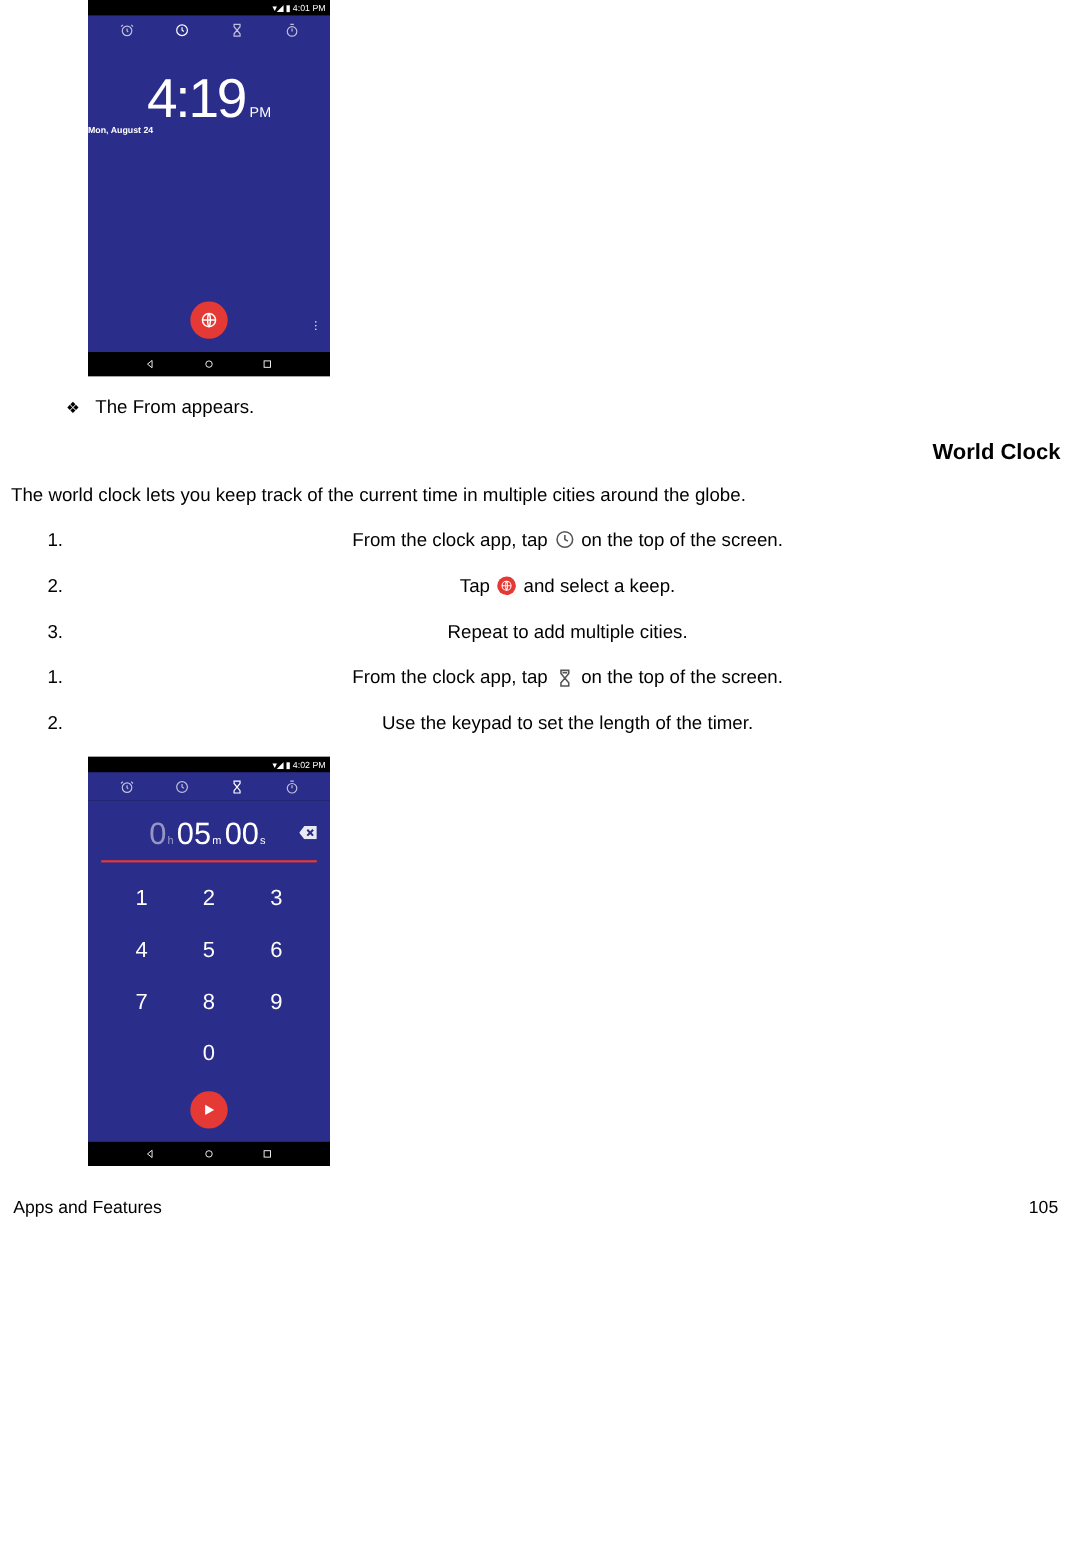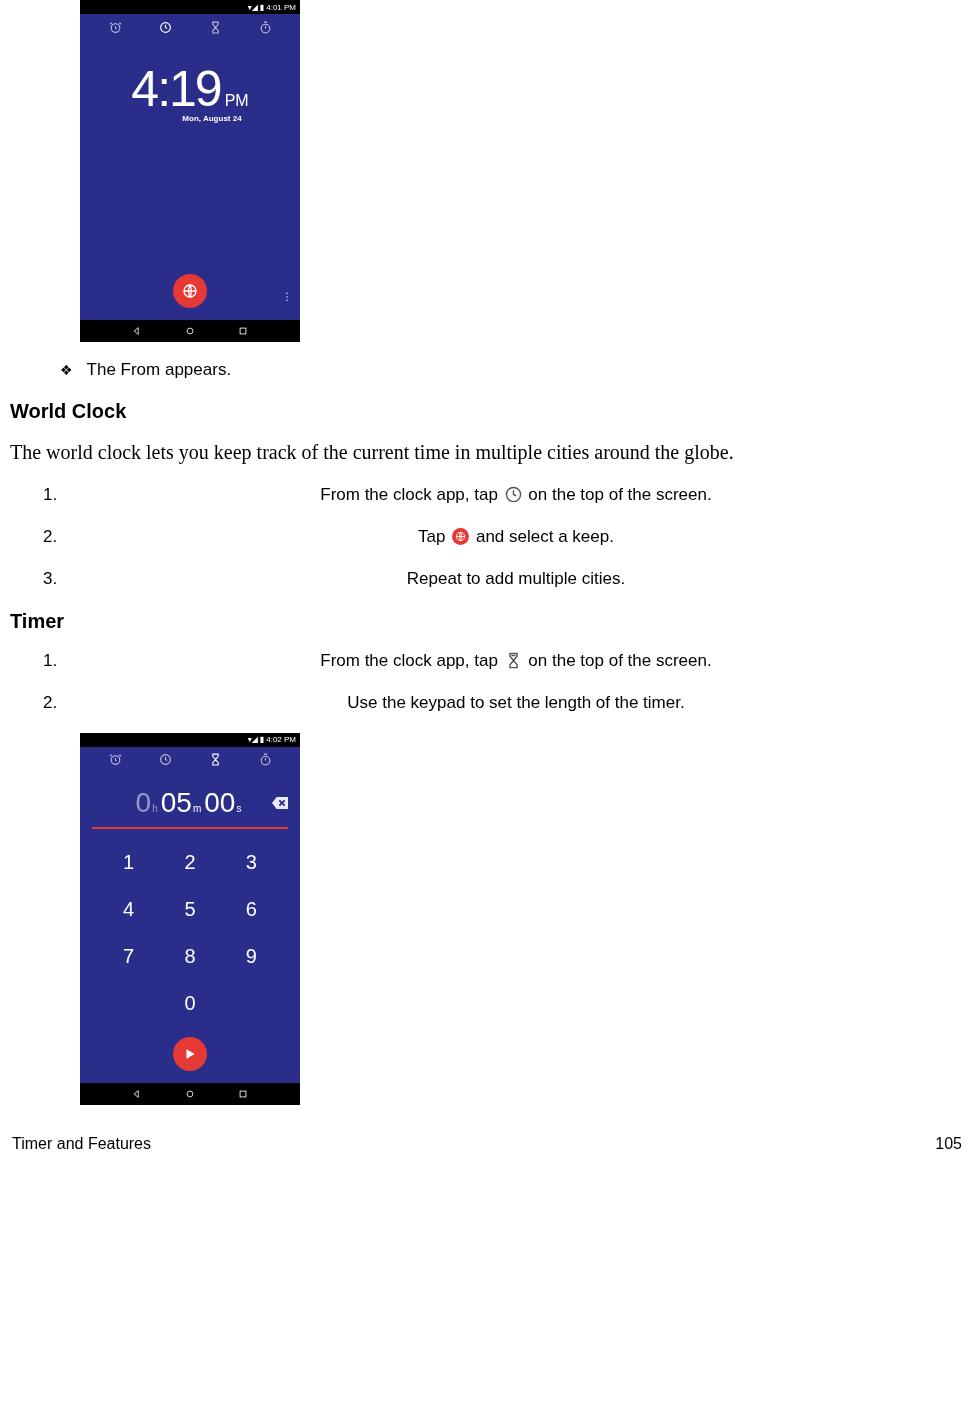--- a/index.html
+++ b/index.html
@@ -49,32 +49,31 @@
   }
   .clock-time {
     color: #fff;
     font-size: 50px;
     font-weight: 200;
     text-align: center;
     padding-top: 20px;
     letter-spacing: -2px;
   }
   .clock-time .ampm {
-    font-size: 16px;
+    font-size: 13px;
     vertical-align: baseline;
     margin-left: 4px;
     letter-spacing: 0;
   }
   .clock-date {
     color: #fff;
     font-size: 8px;
-    text-align: center;
+    text-align: left;
     margin-top: -4px;
     font-weight: bold;
-    padding-left: 44px;
   }
   .fab {
     position: absolute;
     bottom: 12px;
     left: 50%;
     transform: translateX(-50%);
     width: 34px;
     height: 34px;
     border-radius: 50%;
     background: #e53935;
@@ -150,26 +149,26 @@
     font-size: 17px;
   }
   .bullet-glyph {
     margin-right: 14px;
     font-size: 14px;
   }
   h2.section {
     font-size: 20px;
     font-weight: bold;
     margin: 20px 0 16px 0;
+    text-align: right;
   }
   p.body {
-    font-size: 20px;
+    font-size: 17px;
     margin: 14px 0 18px 0;
     line-height: 1.3;
-    font-family: Liberation Serif, serif;
   }
   ol.steps {
     font-size: 17px;
     padding-left: 52px;
     margin: 0;
     text-align: center;
   }
   ol.steps li {
     margin-bottom: 18px;
     padding-left: 6px;
@@ -280,21 +279,20 @@
             <circle cx="12" cy="12" r="9"></circle>
             <path d="M3 12h18M12 3c2.5 3 2.5 15 0 18M12 3c-2.5 3-2.5 15 0 18"></path>
           </svg>
         </span><span> and select a keep.</span>
     </li>
     <li>
       <span>Repeat to add multiple cities.</span>
     </li>
   </ol>
 
-  <h2 class="section">Timer</h2>
 
   <ol class="steps">
     <li>
       <span>From the clock app, tap </span><span class="inline-icon circle-outline"><svg width="17" height="17" viewBox="0 0 24 24" fill="none" stroke="#555" stroke-width="2">
             <path d="M6 2h12M6 22h12M7 2v4l5 6-5 6v4M17 2v4l-5 6 5 6v4"></path>
             <path d="M9 5h6" fill="#555"></path>
           </svg></span><span> on the top of the screen.</span>
     </li>
     <li>
       <span>Use the keypad to set the length of the timer.</span>
@@ -364,17 +362,17 @@
       <svg width="10" height="10" viewBox="0 0 24 24" fill="none" stroke="#fff" stroke-width="2">
           <circle cx="12" cy="12" r="7"></circle>
         </svg>
       <svg width="10" height="10" viewBox="0 0 24 24" fill="none" stroke="#fff" stroke-width="2">
           <rect x="5" y="5" width="14" height="14"></rect>
         </svg>
     </div>
   </div>
 
   <div class="footer">
-    <span>Timer and Features</span>
+    <span>Apps and Features</span>
     <span>105</span>
   </div>
 
 </div>
 
 </body></html>

